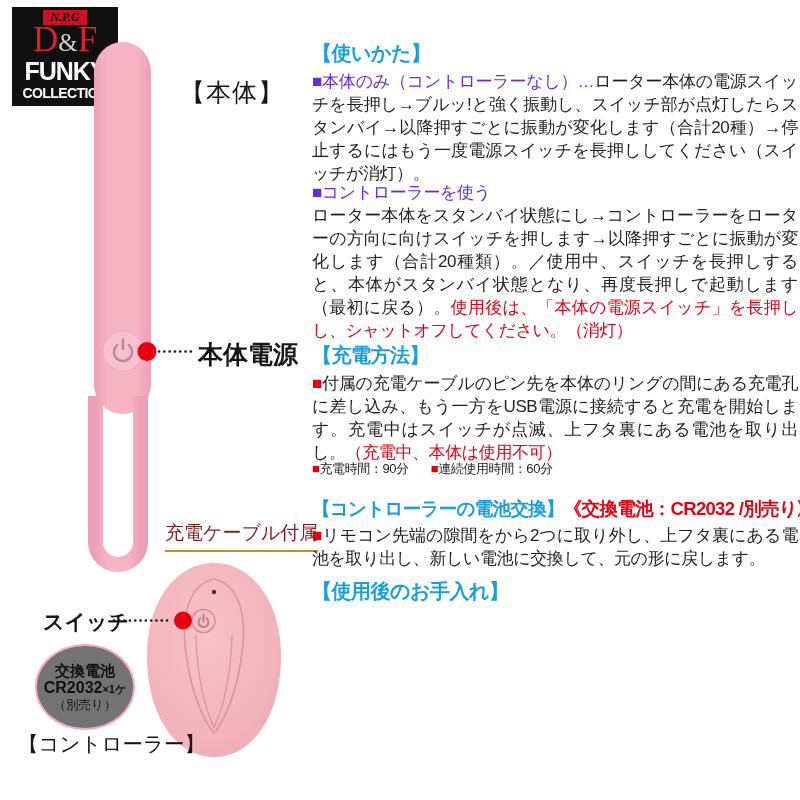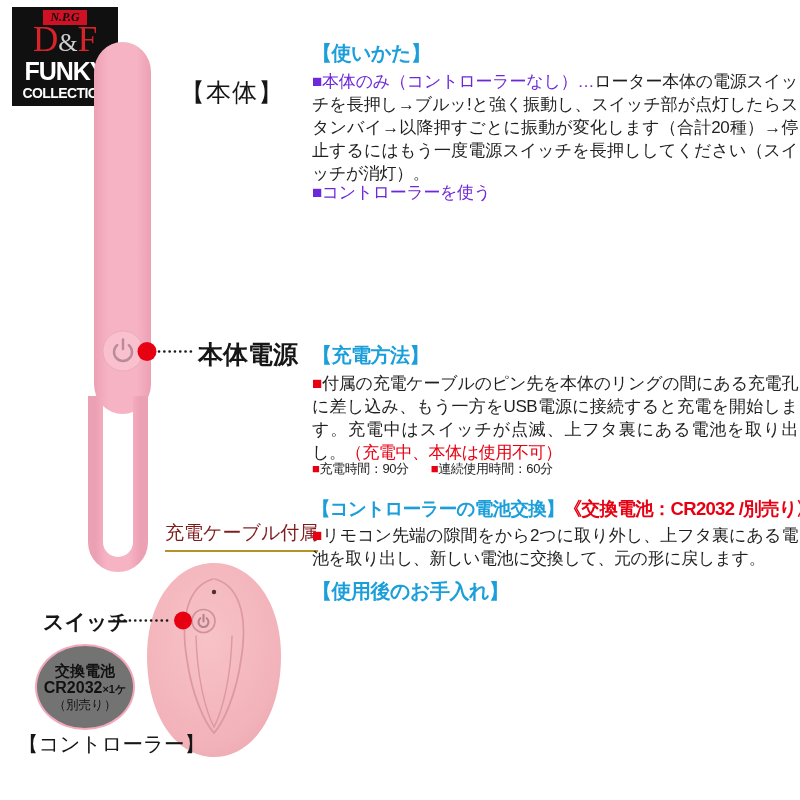--- a/index.html
+++ b/index.html
@@ -105,20 +105,21 @@
     <div class="b1">交換電池</div>
     <div class="b2"><span>CR2032</span><span class="small">×1ケ</span></div>
     <div class="b3">（別売り）</div>
   </div>
   <div class="lab lab-ctrl">【コントローラー】</div>
 
   <div class="sec-head" style="top:40px">【使いかた】</div>
   <div class="body-p" style="top:70px"><span class="rb">■本体のみ（コントローラーなし）…</span><span>ローター本体の電源スイッチを長押し→ブルッ!と強く振動し、スイッチ部が点灯したらスタンバイ→以降押すごとに振動が変化します（合計20種）→停止するにはもう一度電源スイッチを長押ししてください（スイッチが消灯）。</span></div>
 
   <div class="body-p" style="top:181px;font-weight:bold"><span class="rb">■コントローラーを使う</span></div>
+  <div class="body-p" style="top:204px"><span>ローター本体をスタンバイ状態にし→コントローラーをローターの方向に向けスイッチを押します→以降押すごとに振動が変化します（合計20種類）。／使用中、スイッチを長押しすると、本体がスタンバイ状態となり、再度長押しで起動します（最初に戻る）。</span><span class="red">使用後は、「本体の電源スイッチ」を長押しし、シャットオフしてください。（消灯）</span></div>
 
   <div class="sec-head" style="top:342px">【充電方法】</div>
   <div class="body-p" style="top:372px"><span class="red">■</span><span>付属の充電ケーブルのピン先を本体のリングの間にある充電孔に差し込み、もう一方をUSB電源に接続すると充電を開始します。充電中はスイッチが点滅、上フタ裏にある電池を取り出し。</span><span class="red">（充電中、本体は使用不可）</span></div>
   <div class="times"><span><span class="red">■</span><span>充電時間：90分</span></span><span class="t2"><span class="red">■</span><span>連続使用時間：60分</span></span></div>
 
   <div class="batt-head"><span class="blue">【コントローラーの電池交換】</span><span class="red">《交換電池：CR2032 /別売り》</span></div>
   <div class="body-p" style="top:524px"><span class="red">■</span><span>リモコン先端の隙間をから2つに取り外し、上フタ裏にある電池を取り出し、新しい電池に交換して、元の形に戻します。</span></div>
 
   <div class="sec-head" style="top:578px">【使用後のお手入れ】</div>
 

